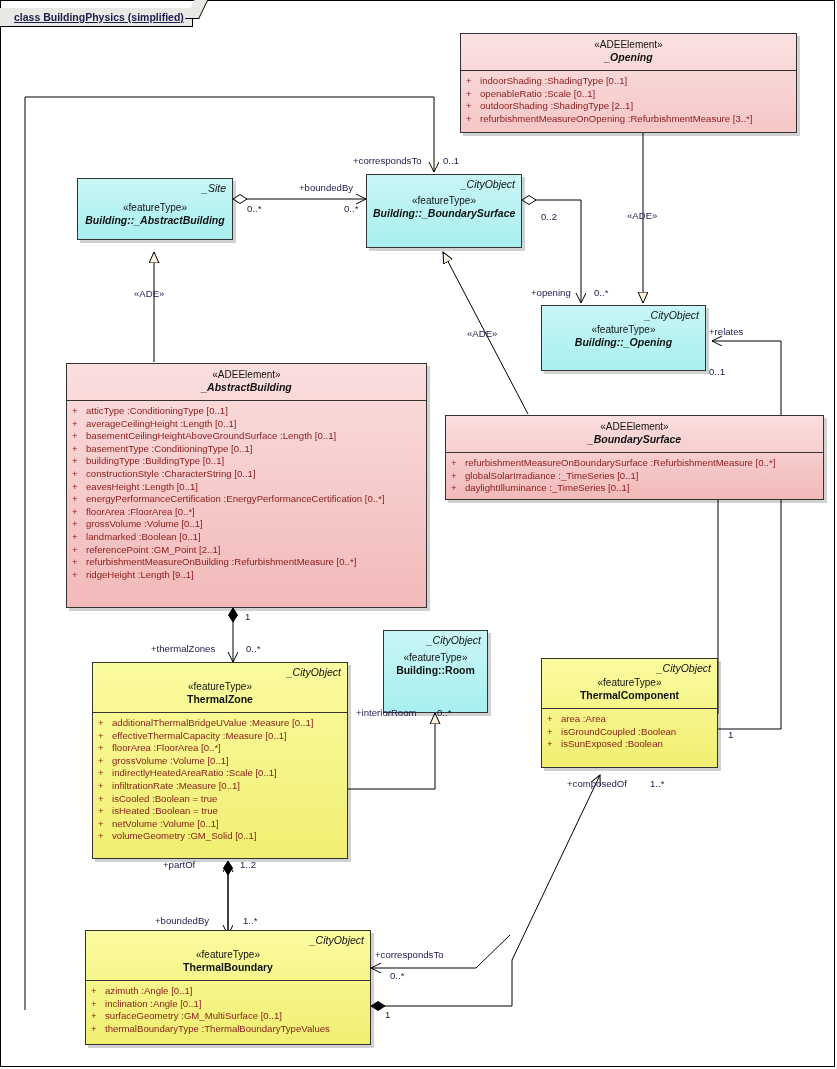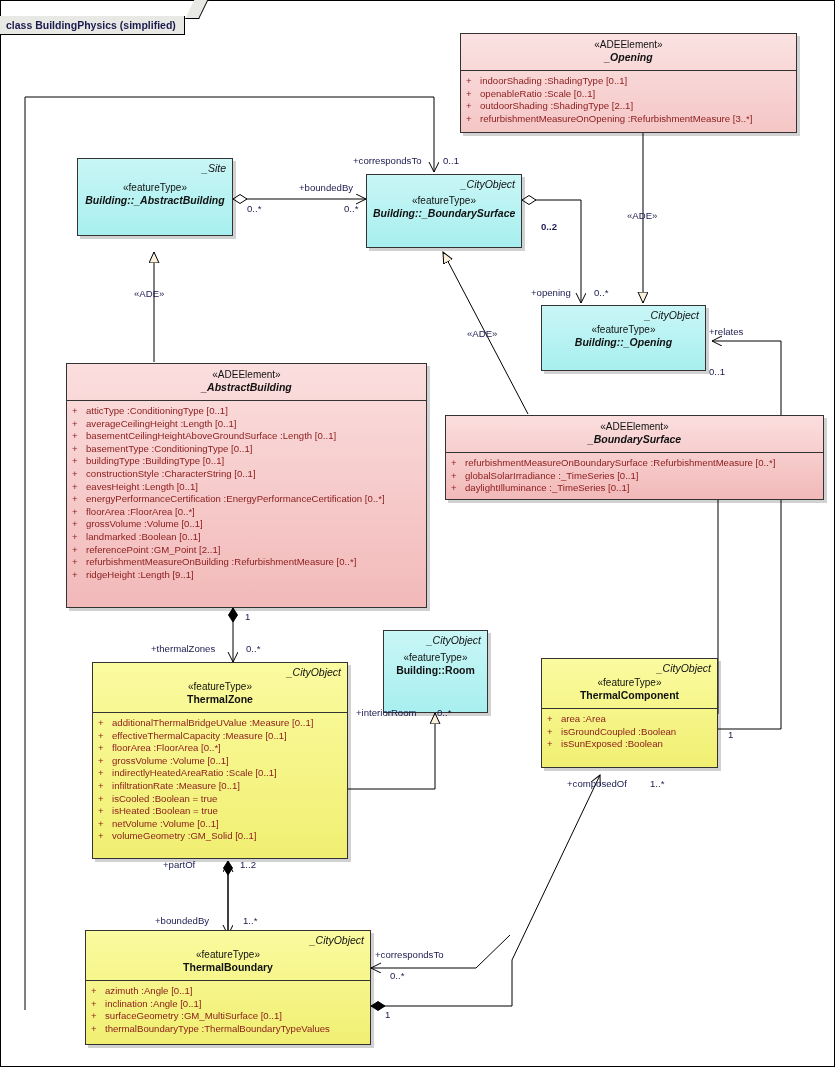--- a/index.html
+++ b/index.html
@@ -1,22 +1,22 @@
 <!DOCTYPE html>
 <html><head>
 <meta charset="utf-8">
 <style>
   html,body{margin:0;padding:0;background:#fff;}
   body{font-family:"Liberation Sans",sans-serif;}
   #canvas{position:relative;width:837px;height:1069px;overflow:hidden;background:#ffffff;}
 
   
   .frame-border{position:absolute;left:0;top:0;width:835px;height:1067px;border:1px solid #000;box-sizing:border-box;}
-  .frame-tab{position:absolute;left:0;top:16px;height:19px;background:#e8e8e4;border-right:1px solid #000;border-bottom:1px solid #000;
-             box-sizing:border-box;display:flex;align-items:center;padding:0 8px 0 6px;font-size:10.5px;font-weight:bold;color:#1b1b4f;white-space:nowrap;}
+  .frame-tab{position:absolute;left:0;top:8px;height:19px;background:#e8e8e4;border-right:1px solid #000;border-bottom:1px solid #000;
+             box-sizing:border-box;display:flex;align-items:center;padding:0 8px 0 14px;font-size:10.5px;font-weight:bold;color:#1b1b4f;white-space:nowrap;text-decoration:underline;}
   .frame-tab-skew{position:absolute;top:0;height:19px;width:14px;background:#e8e8e4;border-bottom:1px solid #000;
                   box-sizing:border-box;transform:skewX(-26deg);transform-origin:bottom left;border-right:1px solid #000;}
 
   
   .uml{position:absolute;box-sizing:border-box;border:1px solid #333;box-shadow:3px 3px 0 0 rgba(0,0,0,0.18);}
   .uml .hdr{position:relative;padding:4px 6px 6px 6px;text-align:center;}
   .uml .corner{position:absolute;right:6px;top:3px;font-size:10.5px;font-style:italic;color:#111;font-weight:normal;}
   .uml .stereo{font-size:10px;color:#111;line-height:13px;}
   .uml .cname{font-size:10.5px;font-weight:bold;color:#111;line-height:13px;}
   .uml .cname.it{font-style:italic;}
@@ -116,21 +116,21 @@
           <span class="vis">+</span>
           <span>outdoorShading  :ShadingType [2..1]</span>
         </div>
       <div class="attr">
           <span class="vis">+</span>
           <span>refurbishmentMeasureOnOpening  :RefurbishmentMeasure [3..*]</span>
         </div>
     </div>
   </div>
 
-  <div class="uml cyan" style="left:77px;top:158px;width:156px;height:78px;">
+  <div class="uml cyan" style="left:77px;top:178px;width:156px;height:62px;">
     <div class="hdr" style="padding-top:7px;">
       <div class="corner">_Site</div>
       <div class="stereo" style="margin-top:15px;">«featureType»</div>
       <div class="cname it">Building::_AbstractBuilding</div>
     </div>
   </div>
 
   <div class="uml cyan" style="left:366px;top:174px;width:156px;height:74px;">
     <div class="hdr" style="padding-top:5px;">
       <div class="corner">_CityObject</div>
@@ -348,21 +348,21 @@
   <div class="mult" style="left:443px;top:155px;">0..1</div>
 
   <div class="lbl" style="left:299px;top:182px;">+boundedBy</div>
   <div class="mult" style="left:247px;top:203px;">0..*</div>
   <div class="mult" style="left:344px;top:203px;">0..*</div>
 
   <div class="stereoLbl" style="left:134px;top:288px;">«ADE»</div>
   <div class="stereoLbl" style="left:627px;top:210px;">«ADE»</div>
   <div class="stereoLbl" style="left:467px;top:328px;">«ADE»</div>
 
-  <div class="mult" style="left:541px;top:221px;font-weight:bold;">0..2</div>
+  <div class="mult" style="left:541px;top:211px;">0..2</div>
   <div class="lbl" style="left:531px;top:287px;">+opening</div>
   <div class="mult" style="left:594px;top:287px;">0..*</div>
 
   <div class="lbl" style="left:709px;top:326px;">+relates</div>
   <div class="mult" style="left:709px;top:366px;">0..1</div>
 
   <div class="mult" style="left:245px;top:611px;">1</div>
   <div class="lbl" style="left:151px;top:643px;">+thermalZones</div>
   <div class="mult" style="left:246px;top:643px;">0..*</div>
 

